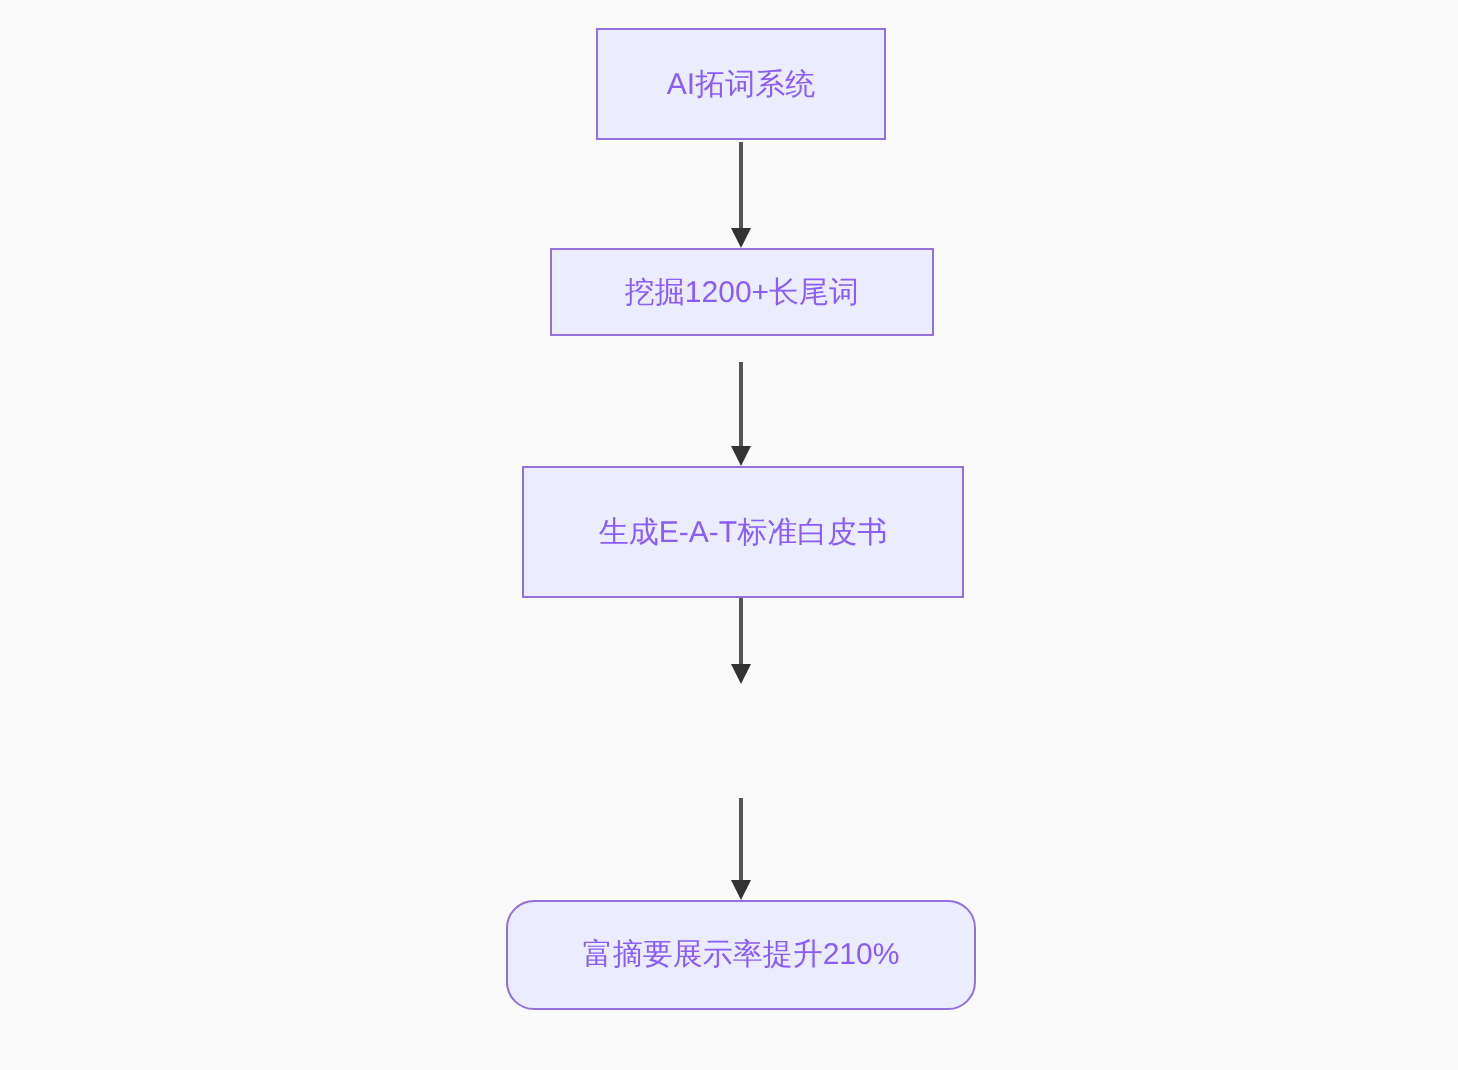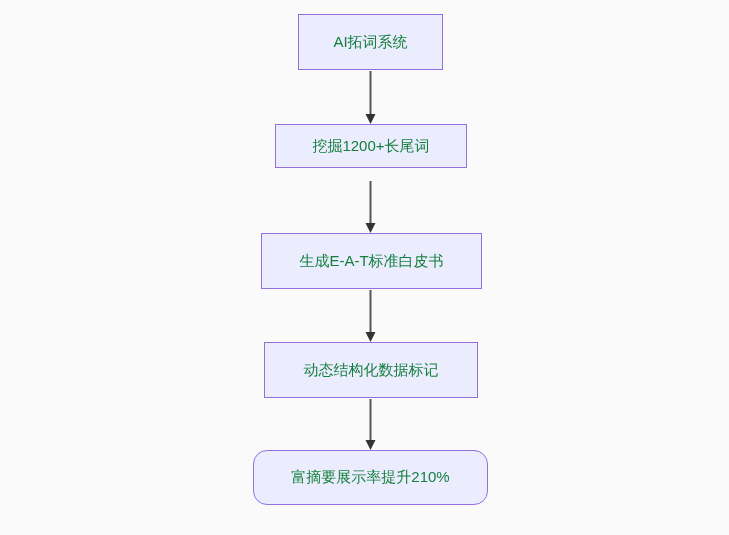--- a/index.html
+++ b/index.html
@@ -25,29 +25,29 @@
     display: block;
   }
   .flow-node {
     position: absolute;
     box-sizing: border-box;
     background: var(--node-fill, #ECECFF);
     border: 1px solid var(--node-border, #9370DB);
     display: flex;
     align-items: center;
     justify-content: center;
-    color: #15803d;
+    color: #8b5cf6;
     font-size: 15px;
     white-space: nowrap;
     text-align: right;
   }
   
   .n1 { left: 298px; top: 14px;  width: 145px; height: 56px; }
   .n2 { left: 275px; top: 124px; width: 192px; height: 44px; }
-  .n3 { left: 261px; top: 233px; width: 221px; height: 56px; }
+  .n3 { left: 261px; top: 233px; width: 221px; height: 66px; }
   .n4 { left: 264px; top: 342px; width: 214px; height: 56px; }
   .n5 { left: 253px; top: 450px; width: 235px; height: 55px; border-radius: 14px; }
 </style>
 </head>
 <body>
 
 <div class="canvas">
 
   <svg class="edges-layer" viewBox="0 0 729 535" xmlns="http://www.w3.org/2000/svg">
 
@@ -77,21 +77,18 @@
   </div>
 
   <div class="flow-node n2">
     <span>挖掘1200+长尾词</span>
   </div>
 
   <div class="flow-node n3">
     <span>生成E-A-T标准白皮书</span>
   </div>
 
-  <div class="flow-node n4">
-    <span>动态结构化数据标记</span>
-  </div>
 
   <div class="flow-node n5">
     <span>富摘要展示率提升210%</span>
   </div>
 
 </div>
 
 </body></html>

